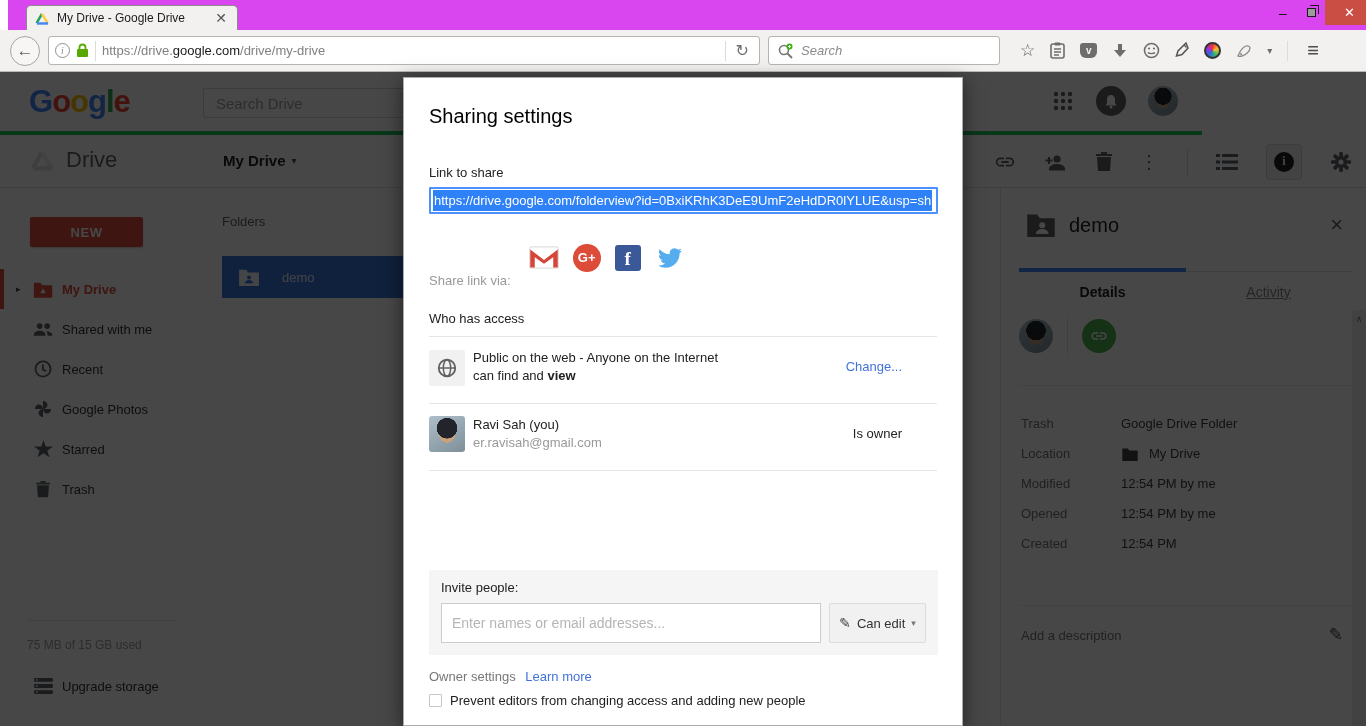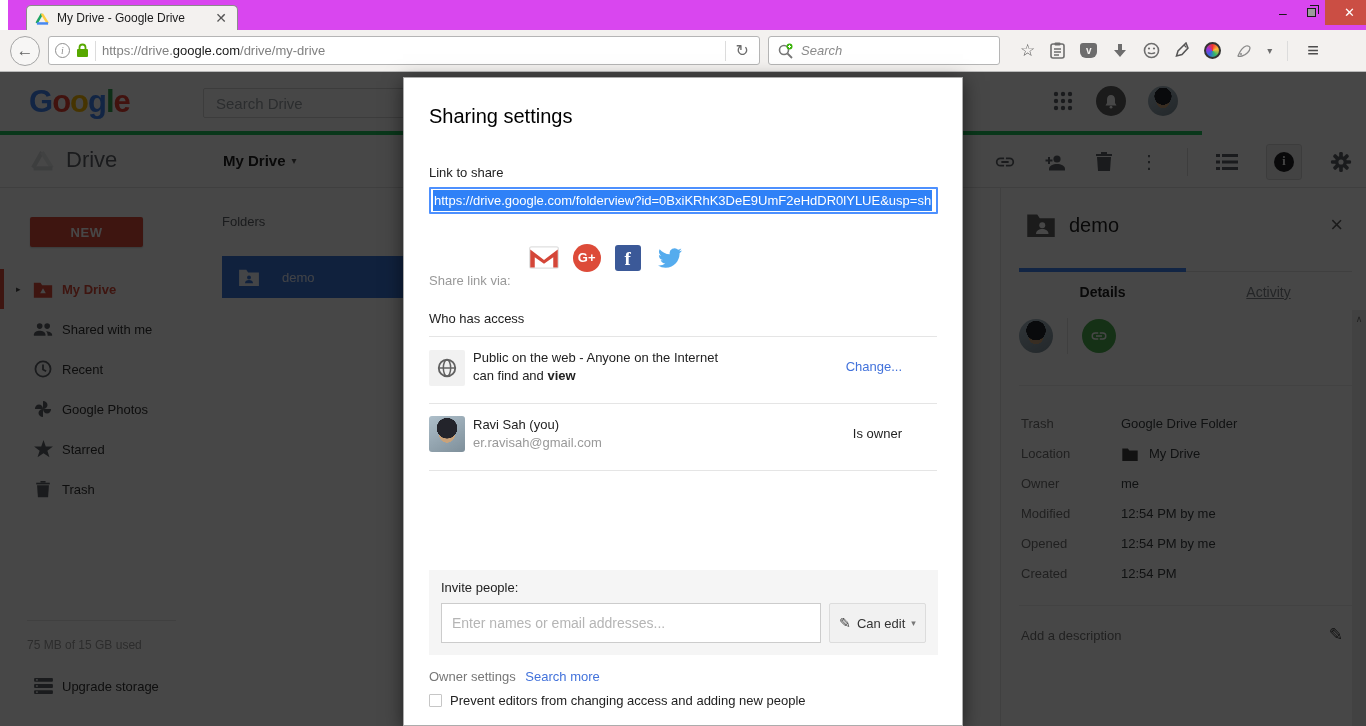--- a/index.html
+++ b/index.html
@@ -516,24 +516,20 @@
           <span class="dp-value">
             <span>
               <svg width="18" height="14" viewBox="0 0 24 20">
                   <path d="M1 2h8l2 3h12v15H1z" fill="#424242"></path>
                 </svg>
             </span>
             <span>My Drive</span>
           </span>
         </div>
         <div class="dp-row">
-          <span class="dp-label">Owner</span>
-          <span class="dp-value">me</span>
-        </div>
-        <div class="dp-row">
           <span class="dp-label">Modified</span>
           <span class="dp-value">12:54 PM by me</span>
         </div>
         <div class="dp-row">
           <span class="dp-label">Opened</span>
           <span class="dp-value">12:54 PM by me</span>
         </div>
         <div class="dp-row">
           <span class="dp-label">Created</span>
           <span class="dp-value">12:54 PM</span>
@@ -607,21 +603,21 @@
           <span class="canedit-btn">
             <span class="pencil">✎</span>
             <span>Can edit</span>
             <span class="caret">▾</span>
           </span>
         </div>
       </div>
 
       <div class="owner-row">
         <span class="owner-settings">Owner settings</span>
-        <a href="#" class="learn-more">Search more</a>
+        <a href="#" class="learn-more">Learn more</a>
       </div>
       <div class="prevent-row">
         <span class="checkbox"></span>
         <span class="prevent-label">Prevent editors from changing access and adding new people</span>
       </div>
 
       <button class="done-btn">Done</button>
     </div>
 
   </div>

